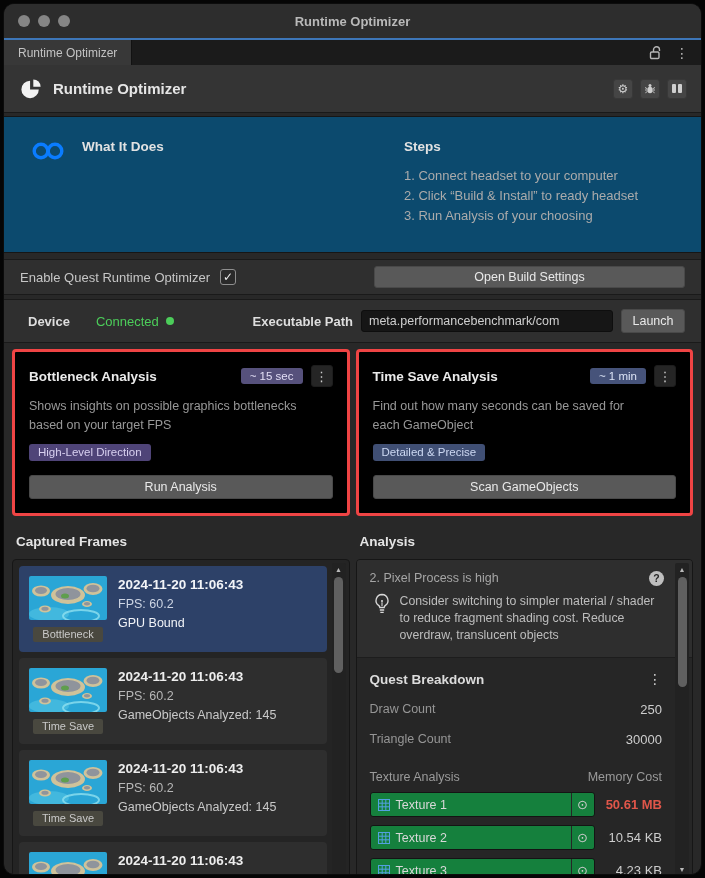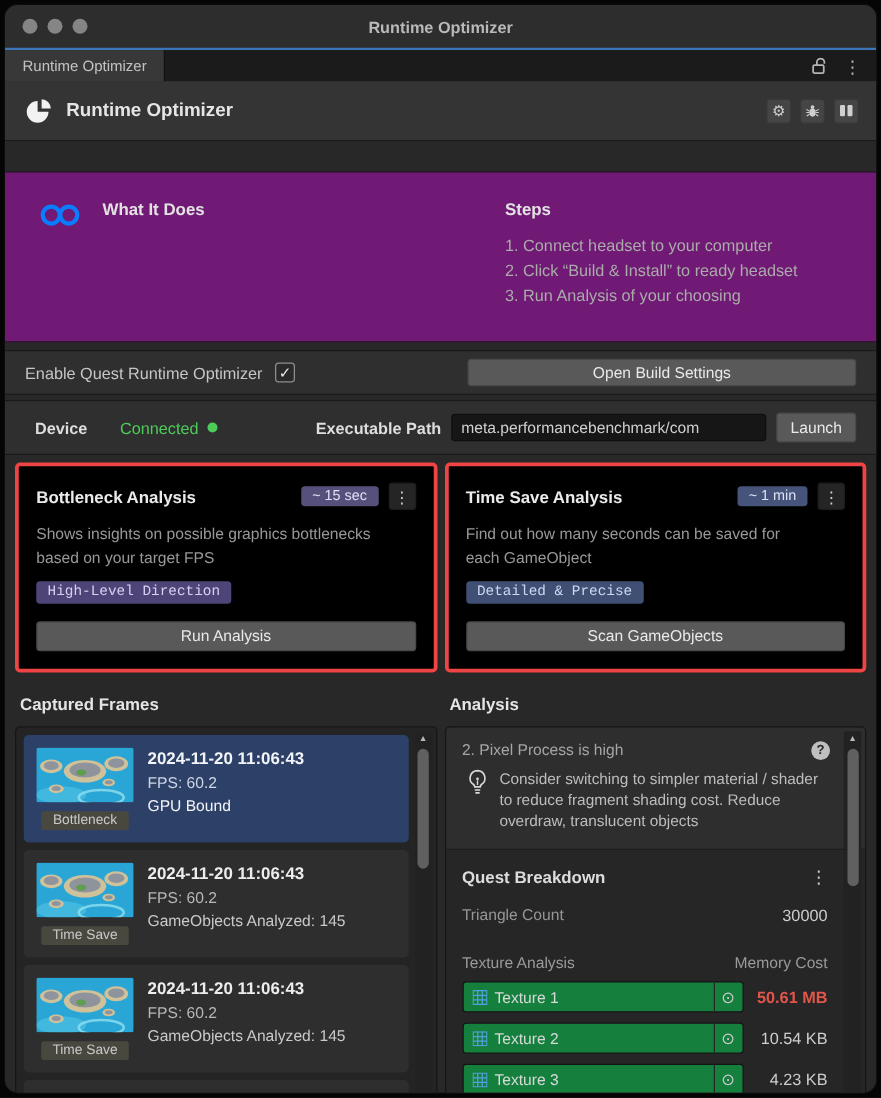--- a/index.html
+++ b/index.html
@@ -23,21 +23,21 @@
 
   
   .appheader { height:48px; background:#343434; border-bottom:1px solid #191919; display:flex; align-items:center; padding:0 14px 0 16px; }
   .appheader .htitle { font-size:15px; font-weight:bold; color:#e5e5e5; margin-left:11px; }
   .hbtns { margin-left:auto; display:flex; gap:7px; }
   .hbtn { width:20px; height:20px; background:#454545; border:1px solid #383838; border-radius:3px; color:#cfcfcf; display:flex; align-items:center; justify-content:center; font-size:12px; line-height:1; }
   .pausebars { display:flex; gap:2.5px; }
   .pausebars i { display:block; width:3.5px; height:9px; background:#cfcfcf; border-radius:1px; }
 
   
-  .infopanel { margin-top:24px; background:#701a75; border-top:1px solid #161616; border-bottom:1px solid #161616; padding:22px 24px 26px 26px; display:flex; }
+  .infopanel { margin-top:3px; background:#0c4a6e; border-top:1px solid #161616; border-bottom:1px solid #161616; padding:22px 24px 26px 26px; display:flex; }
   .info-left { display:flex; gap:16px; width:352px; }
   .info h3 { font-size:13.5px; font-weight:bold; color:#e2e2e2; margin-bottom:12px; }
   .info .body { font-size:13px; color:#989898; line-height:1.5; width:252px; }
   .steps-col { flex:1; padding-left:22px; }
   .step { font-size:13px; color:#ababab; line-height:1.55; }
 
   
   .row { background:#2f2f2f; border-top:1px solid #1a1a1a; border-bottom:1px solid #1a1a1a; display:flex; align-items:center; }
   .enable-row { margin-top:6px; height:36px; padding:0 16px; }
   .enable-label { font-size:13px; color:#c6c6c6; }
@@ -57,21 +57,21 @@
   
   .cards { margin-top:6px; padding:0 8px; display:flex; gap:6px; }
   .card { flex:1; background:#000000; border:3px solid #ef4444; border-radius:4px; padding:13px 14px 14px; }
   .card-top { display:flex; align-items:center; }
   .card-title { font-size:13.5px; font-weight:bold; color:#eaeaea; }
   .badge { margin-left:auto; padding:2px 9px; border-radius:3px; font-size:11.5px; }
   .badge.purple { background:#56517c; color:#e2def5; }
   .badge.blue { background:#46537a; color:#dbe3f5; }
   .mini-kebab { width:22px; height:22px; margin-left:8px; background:#252525; border:1px solid #1d1d1d; border-radius:3px; color:#cfcfcf; font-size:13px; display:flex; align-items:center; justify-content:center; }
   .card-desc { margin-top:10px; font-size:12.5px; color:#989898; line-height:1.45; width:92%; }
-  .tag { display:inline-block; margin-top:10px; padding:2.5px 9px; border-radius:3px; font-size:11.5px;font-family:Liberation Mono, monospace; }
+  .tag { display:inline-block; margin-top:10px; padding:2.5px 9px; border-radius:3px; font-size:11.5px; }
   .tag.purple { background:#4f4478; color:#d8d0f0; }
   .tag.blue { background:#404f74; color:#ccd8f2; }
   .card-action { margin-top:14px; width:100%; height:24px; }
 
   
   .bottom { margin-top:8px; padding:0 8px; display:flex; gap:6px; }
   .bcol { flex:1; min-width:0; }
   .bhead { font-size:13.5px; font-weight:bold; color:#e4e4e4; margin:10px 0 10px 4px; }
   .scrollpanel { position:relative; height:322px; border:1px solid #161616; border-radius:4px; overflow:hidden; }
   .frames-list { background:#242424; padding:6px 22px 6px 6px; }
@@ -392,20 +392,24 @@
           </div>
         </div>
 
         <div class="breakdown">
           <div class="fb-head">
             <span class="fb-title">Quest Breakdown</span>
             <span class="bare-kebab">⋮</span>
           </div>
 
           <div class="stat">
+            <span class="stat-label">Draw Count</span>
+            <span class="stat-value">250</span>
+          </div>
+          <div class="stat">
             <span class="stat-label">Triangle Count</span>
             <span class="stat-value">30000</span>
           </div>
 
           <div class="tex-head">
             <span class="tex-title">Texture Analysis</span>
             <span class="tex-col">Memory Cost</span>
           </div>
 
           <div class="tex-row">

